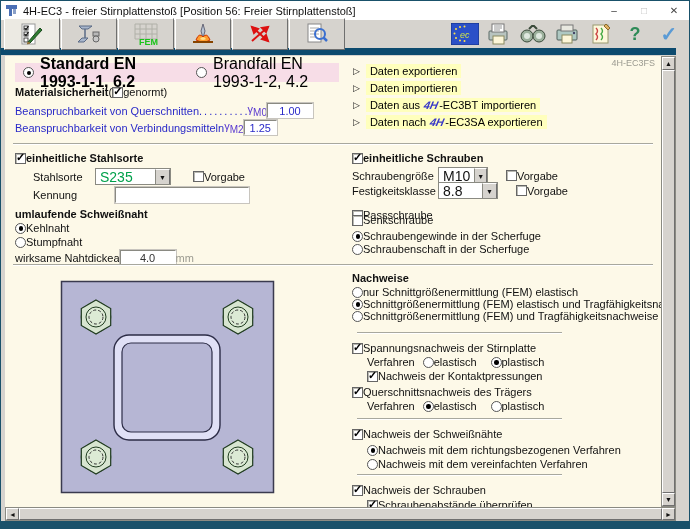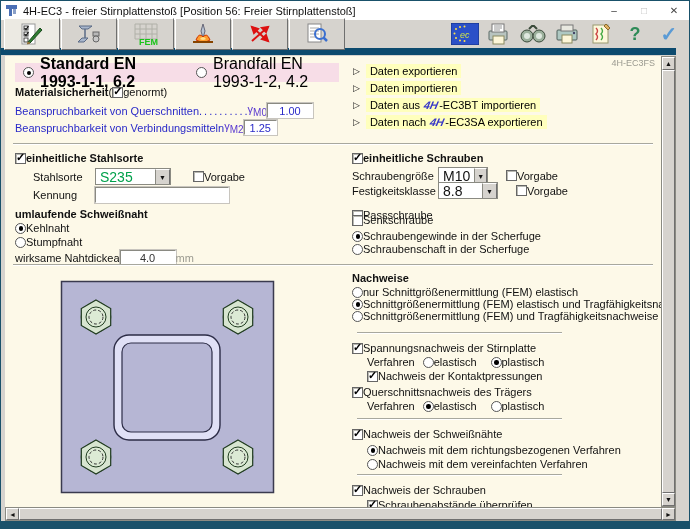--- a/index.html
+++ b/index.html
@@ -281,21 +281,21 @@
     <div class="row" style="left:28px; top:112px;">
       <span style="width:62px">Stahlsorte</span>
       <span class="dd" style="width:76px">
         <span class="val green" style="flex:1">S235</span>
         <span class="btn">▼</span>
       </span>
       <span class="cb" style="margin-left:22px"></span>
       <span>Vorgabe</span>
     </div>
     <div class="row" style="left:28px; top:131px;">
-      <span style="width:62px">Kennung</span>
+      <span style="width:82px">Kennung</span>
       <span class="field dark" style="width:134px; height:16px;"></span>
     </div>
 
     <div class="row" style="left:10px; top:152px;">
       <span class="b">umlaufende Schweißnaht</span>
     </div>
     <div class="row" style="left:10px; top:166px;">
       <span class="rb selected"></span>
       <span>Kehlnaht</span>
     </div>

